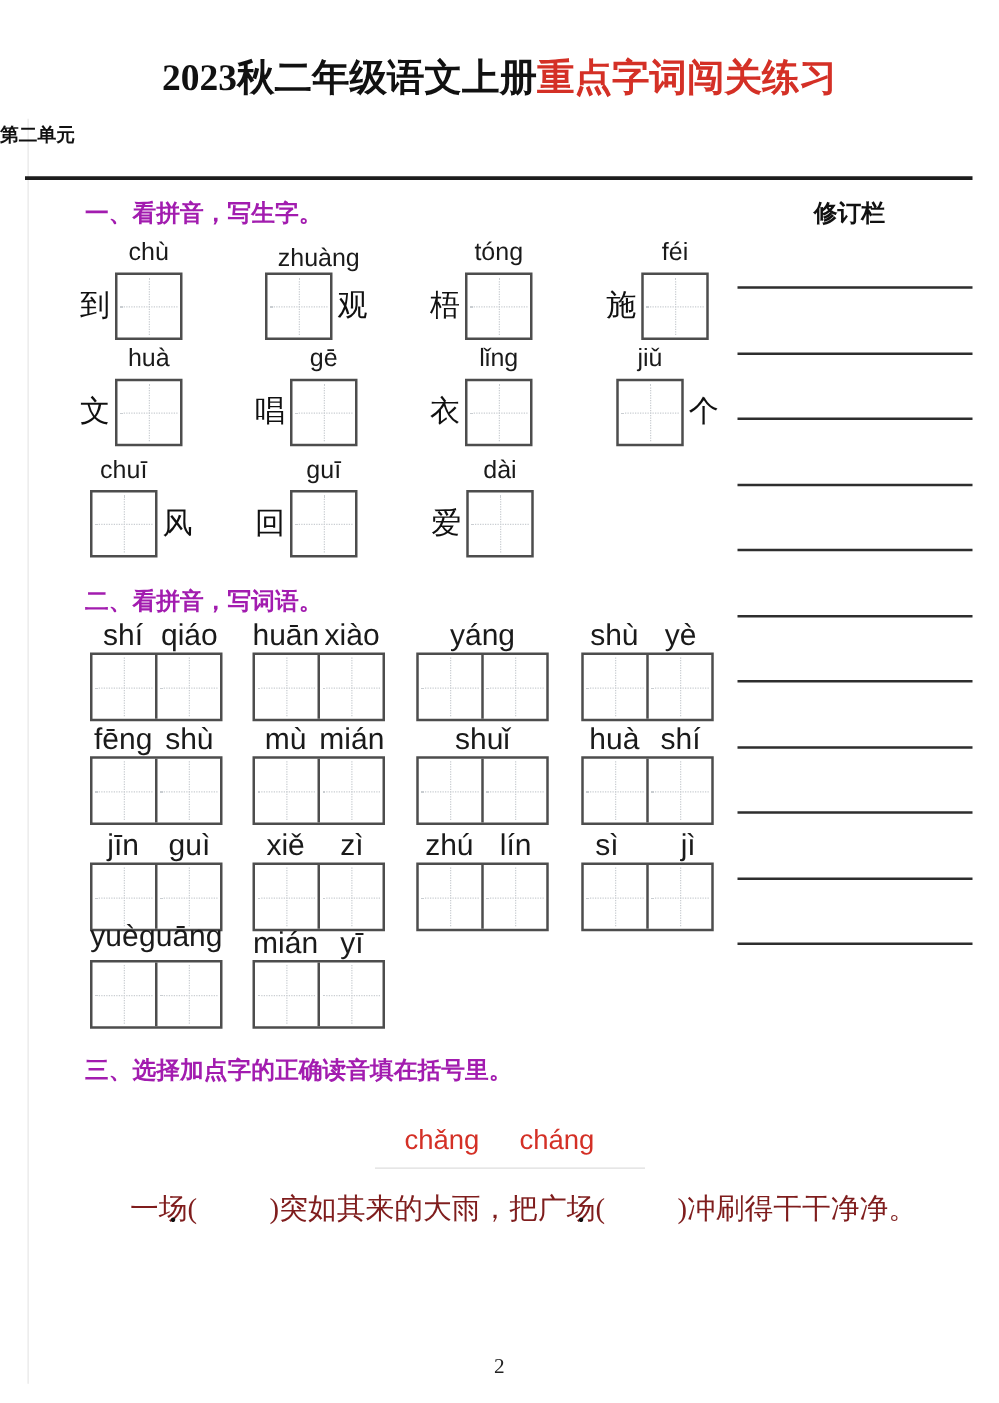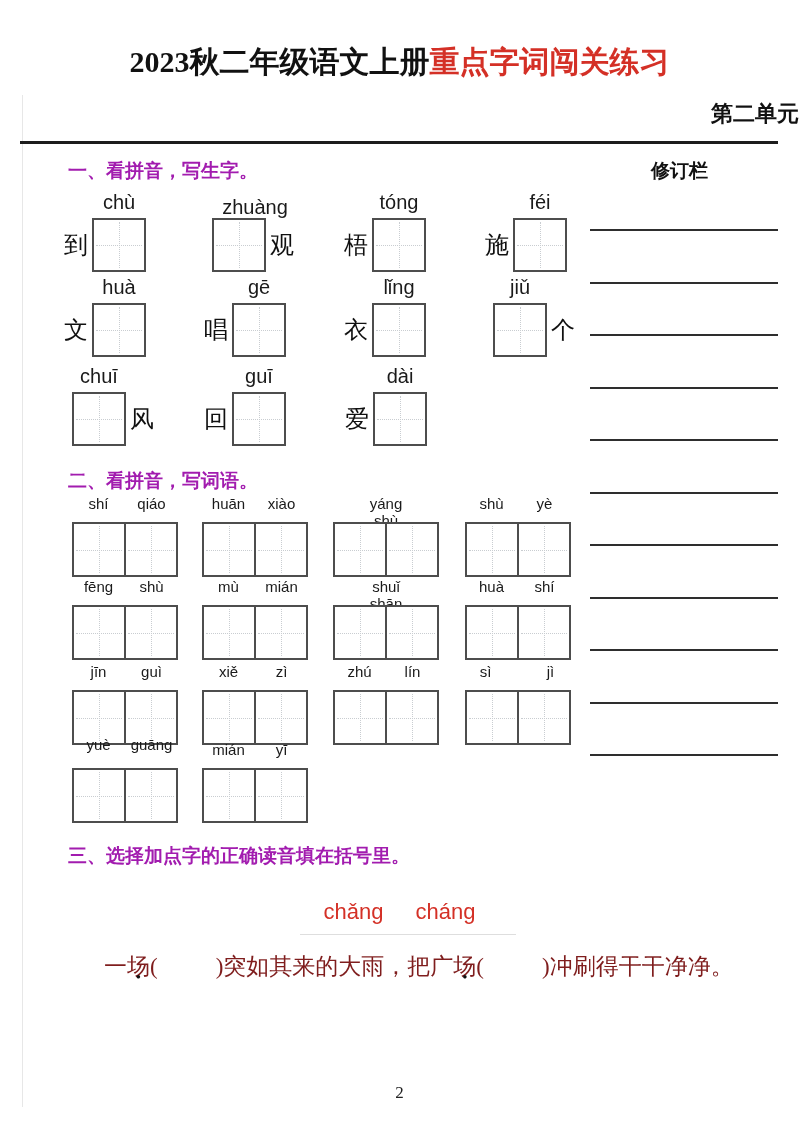--- a/index.html
+++ b/index.html
@@ -2,42 +2,42 @@
 <html><head>
 <meta charset="utf-8">
 <style>
   html,body{margin:0;padding:0;background:#fff;}
   .page{position:relative;width:799px;height:1122px;background:#ffffff;overflow:hidden;
         font-family:"Liberation Serif","DejaVu Serif",serif;color:#111;}
   .left-edge{position:absolute;left:22px;top:95px;height:1012px;width:1px;background:#e7e7e7;}
   .doc-title{position:absolute;top:42px;left:0;right:0;text-align:center;
              font-size:30px;font-weight:bold;letter-spacing:0px;white-space:nowrap;}
   .doc-title .red{color:#d43026;}
-  .doc-subtitle{position:absolute;top:99px;left:0;right:0;text-align:right;
-                font-size:22px;font-weight:bold;}
+  .doc-subtitle{position:absolute;top:99px;left:0;right:12px;text-align:left;
+                font-size:15px;font-weight:bold;}
   .title-rule{position:absolute;top:141px;left:20px;width:758px;height:3px;background:#1d1d1d;}
   .sec-header{position:absolute;font-family:"Liberation Sans","DejaVu Sans",sans-serif;
               font-weight:bold;font-size:19px;color:#a21caf;white-space:nowrap;}
   .rev-label{position:absolute;left:651px;top:158px;font-family:"Liberation Sans","DejaVu Sans",sans-serif;
              font-weight:bold;font-size:19px;}
   .rev-line{position:absolute;left:590px;width:188px;height:2px;background:#2e2e2e;}
   .pinyin{position:absolute;font-family:"Liberation Sans","DejaVu Sans",sans-serif;
           font-size:20px;color:#1a1a1a;white-space:nowrap;transform:translateX(-50%);}
   .sbox{position:absolute;width:54px;height:54px;border:2px solid #4d4d4d;box-sizing:border-box;background:#fff;}
   .sbox::before{content:"";position:absolute;left:2px;right:2px;top:50%;border-top:1px dotted #c9cdd1;}
   .sbox::after{content:"";position:absolute;top:2px;bottom:2px;left:50%;border-left:1px dotted #c9cdd1;}
   .pbox{position:absolute;width:106px;height:55px;border:2px solid #4d4d4d;box-sizing:border-box;
         background:#fff;display:flex;}
   .pbox .cell{position:relative;flex:1;}
   .pbox .cell + .cell{border-left:2px solid #4d4d4d;}
   .pbox .cell::before{content:"";position:absolute;left:2px;right:2px;top:50%;border-top:1px dotted #c9cdd1;}
   .pbox .cell::after{content:"";position:absolute;top:2px;bottom:2px;left:50%;border-left:1px dotted #c9cdd1;}
   .side-char{position:absolute;font-size:24px;line-height:26px;color:#101010;}
   .word-pinyin{position:absolute;width:106px;display:flex;font-family:"Liberation Sans","DejaVu Sans",sans-serif;
-               font-size:15px;color:#1a1a1a;}
+               font-size:24px;color:#1a1a1a;}
   .word-pinyin span{flex:1;text-align:center;white-space:nowrap;}
   .red-options{position:absolute;top:899px;left:0;right:0;text-align:center;
                font-family:"Liberation Sans","DejaVu Sans",sans-serif;font-size:22px;color:#d43026;}
   .red-options span{margin:0 16px;}
   .options-underline{position:absolute;top:934px;left:300px;width:216px;height:1px;background:#dedede;}
   .sentence{position:absolute;left:104px;top:950px;font-size:23px;line-height:34px;
             color:#7f1d1d;white-space:nowrap;}
   .sentence .seg{position:relative;}
   .sentence .seg.dotted::after{content:"\2022";position:absolute;left:50%;transform:translateX(-50%);
             bottom:-15px;font-size:15px;color:#111;}

